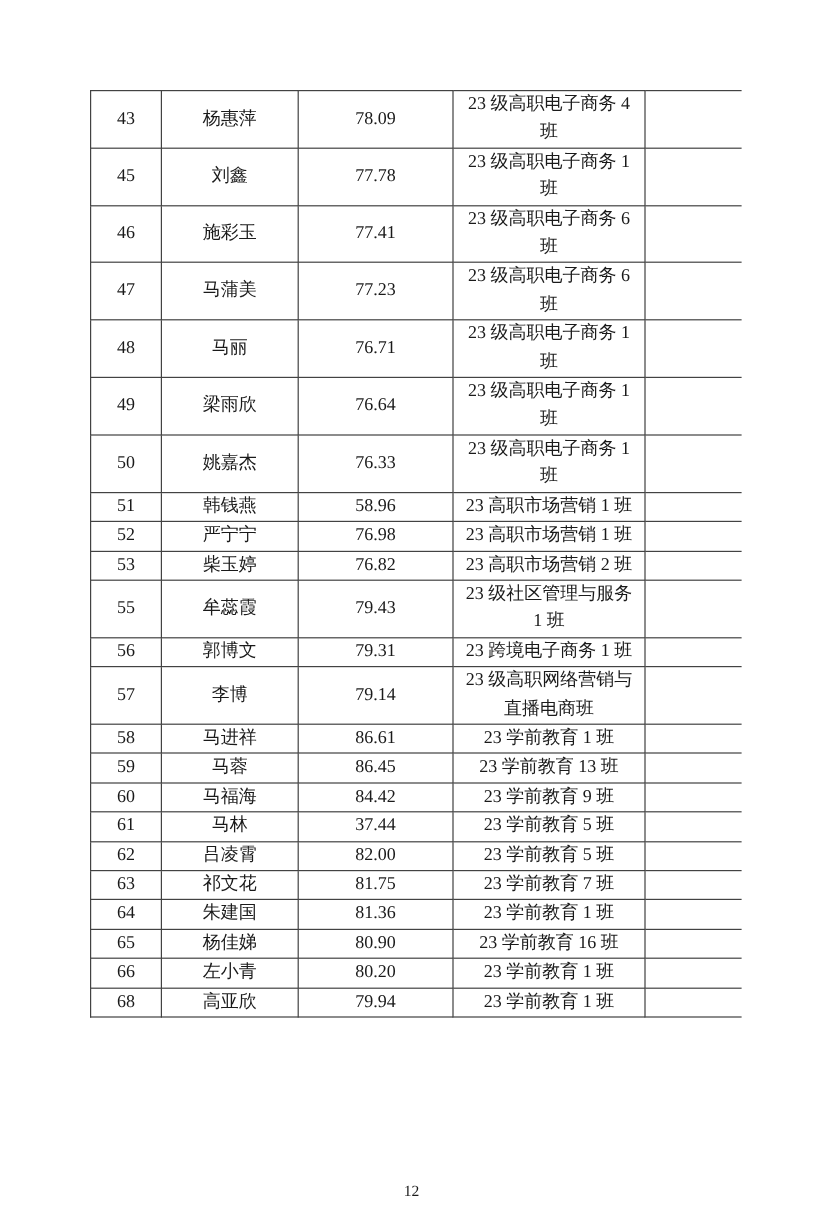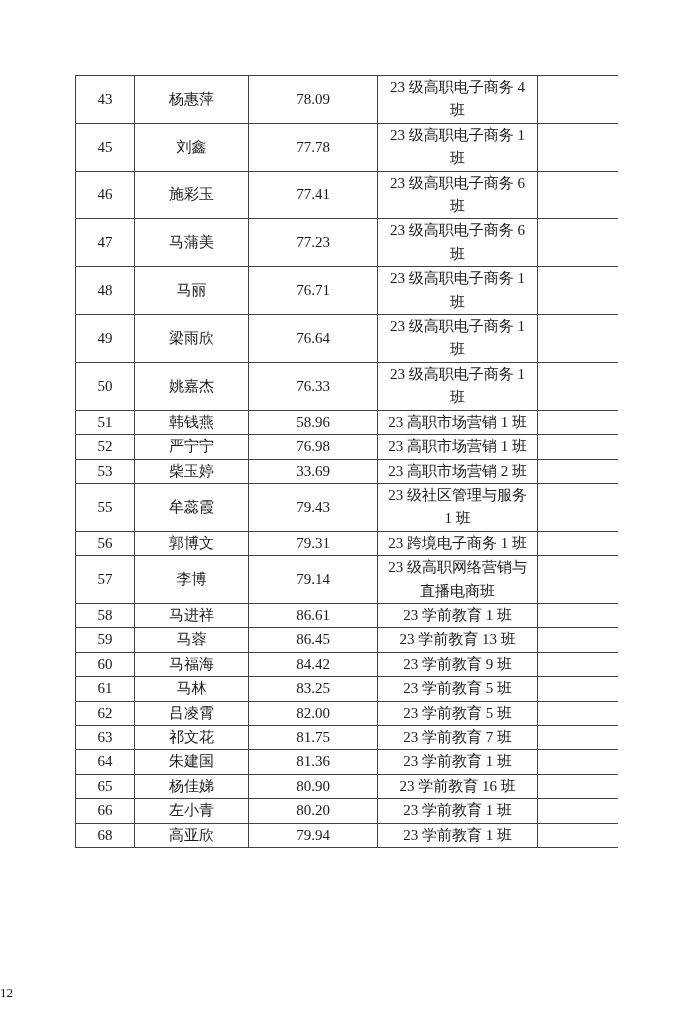--- a/index.html
+++ b/index.html
@@ -37,21 +37,21 @@
   }
   td.class-name-cell {
     white-space: pre-line;
     margin-top: 36px;
   }
   .page-number {
     position: absolute;
     left: 0;
     top: 985px;
     width: 686px;
-    text-align: left;
+    text-align: center;
     font-size: 13px;
     color: #1a1a1a;
   }
 </style>
 </head>
 <body>
 
 <div class="page">
 
   <table class="doc-table">
@@ -129,21 +129,21 @@
         <tr>
           <td class="rank-cell">52</td>
           <td class="student-name-cell">严宁宁</td>
           <td class="score-cell">76.98</td>
           <td class="class-name-cell">23 高职市场营销 1 班</td>
           <td class="empty-cell"></td>
         </tr>
         <tr>
           <td class="rank-cell">53</td>
           <td class="student-name-cell">柴玉婷</td>
-          <td class="score-cell">33.69</td>
+          <td class="score-cell">76.82</td>
           <td class="class-name-cell">23 高职市场营销 2 班</td>
           <td class="empty-cell"></td>
         </tr>
         <tr>
           <td class="rank-cell">55</td>
           <td class="student-name-cell">牟蕊霞</td>
           <td class="score-cell">79.43</td>
           <td class="class-name-cell">23 级社区管理与服务
 1 班</td>
           <td class="empty-cell"></td>
@@ -180,21 +180,21 @@
         <tr>
           <td class="rank-cell">60</td>
           <td class="student-name-cell">马福海</td>
           <td class="score-cell">84.42</td>
           <td class="class-name-cell">23 学前教育 9 班</td>
           <td class="empty-cell"></td>
         </tr>
         <tr>
           <td class="rank-cell">61</td>
           <td class="student-name-cell">马林</td>
-          <td class="score-cell">83.25</td>
+          <td class="score-cell">37.44</td>
           <td class="class-name-cell">23 学前教育 5 班</td>
           <td class="empty-cell"></td>
         </tr>
         <tr>
           <td class="rank-cell">62</td>
           <td class="student-name-cell">吕凌霄</td>
           <td class="score-cell">82.00</td>
           <td class="class-name-cell">23 学前教育 5 班</td>
           <td class="empty-cell"></td>
         </tr>

